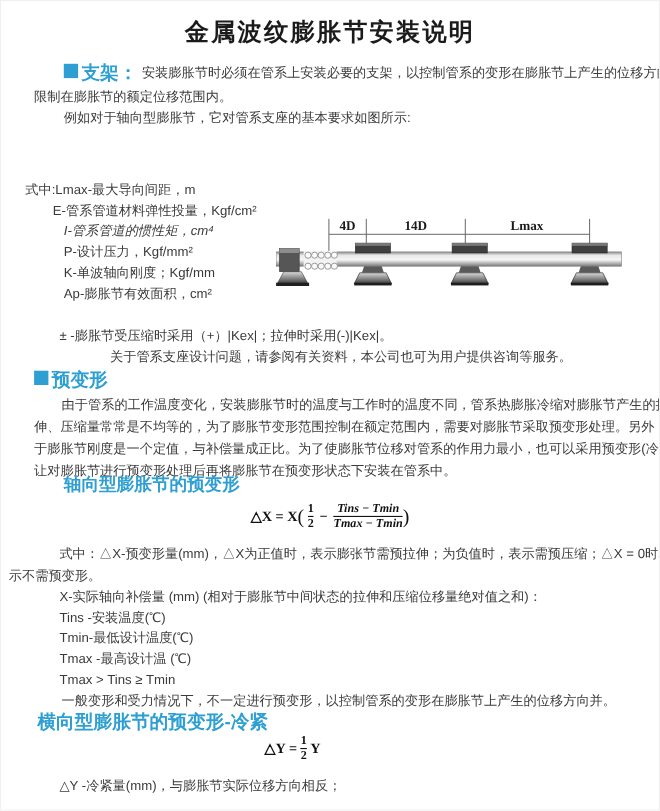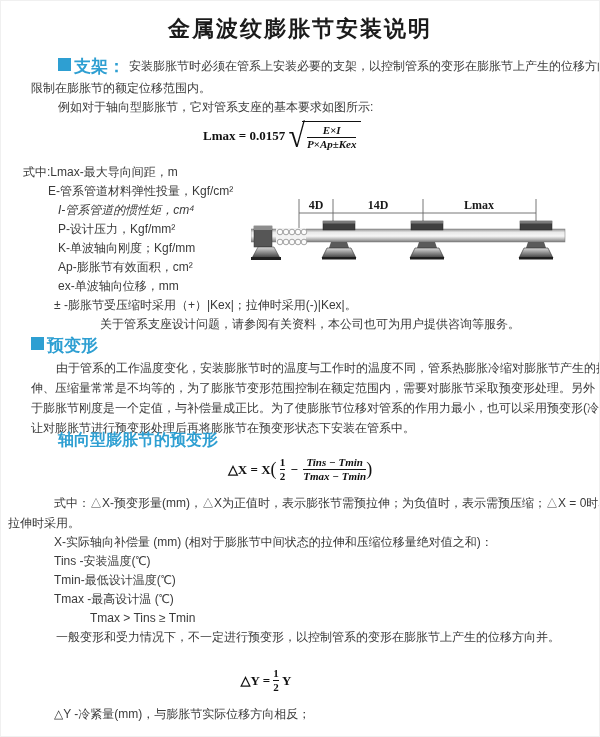--- a/index.html
+++ b/index.html
@@ -77,40 +77,27 @@
 <div class="page">
 
   <div class="abs doc-title">金属波纹膨胀节安装说明</div>
 
   <div class="abs line" style="left:57px; top:56px;">
     <span class="bullet"></span><span class="sec-head">支架：</span><span>安装膨胀节时必须在管系上安装必要的支架，以控制管系的变形在膨胀节上产生的位移方向并</span>
   </div>
   <div class="abs line" style="left:30px; top:78px;">限制在膨胀节的额定位移范围内。</div>
   <div class="abs line" style="left:57px; top:97px;">例如对于轴向型膨胀节，它对管系支座的基本要求如图所示:</div>
 
-  <div class="abs formula" style="left:202px; top:120px;">
-    <span class="fx-pre">Lmax = 0.0157</span>
-    <span class="sqrt">
-      <span class="sqrt-sign">√</span>
-      <span class="radicand">
-        <span class="frac">
-          <span class="ital">E×I</span>
-          <span class="fden ital">P×Ap±Kex</span>
-        </span>
-      </span>
-    </span>
-  </div>
 
   <div class="abs line" style="left:22px; top:162px;">式中:Lmax-最大导向间距，m</div>
   <div class="abs line" style="left:47px; top:181px;">E-管系管道材料弹性投量，Kgf/cm²</div>
   <div class="abs line" style="left:57px; top:200px;font-style:italic;">I-管系管道的惯性矩，cm⁴</div>
   <div class="abs line" style="left:57px; top:219px;">P-设计压力，Kgf/mm²</div>
   <div class="abs line" style="left:57px; top:238px;">K-单波轴向刚度；Kgf/mm</div>
   <div class="abs line" style="left:57px; top:257px;">Ap-膨胀节有效面积，cm²</div>
-  <div class="abs line" style="left:57px; top:276px;">ex-单波轴向位移，mm</div>
   <div class="abs line" style="left:53px; top:295px;">± -膨胀节受压缩时采用（+）|Kex|；拉伸时采用(-)|Kex|。</div>
   <div class="abs line" style="left:55px; top:314px;margin-left:44px;">关于管系支座设计问题，请参阅有关资料，本公司也可为用户提供咨询等服务。</div>
 
   <svg class="abs" style="left:250px; top:190px;" width="350" height="100" viewBox="0 0 350 100">
     <defs>
       <linearGradient id="pipeG" x1="0" y1="0" x2="0" y2="1">
         <stop offset="0" stop-color="#8f8f8f"></stop>
         <stop offset="0.25" stop-color="#e9e9e9"></stop>
         <stop offset="0.55" stop-color="#f6f6f6"></stop>
         <stop offset="0.8" stop-color="#b3b3b3"></stop>
@@ -200,28 +187,29 @@
       <span class="fden">2</span>
     </span>
     <span class="op">−</span>
     <span class="frac">
       <span class="ital">Tins − Tmin</span>
       <span class="fden ital">Tmax − Tmin</span>
     </span><span class="paren">)</span>
   </div>
 
   <div class="abs line" style="left:53px; top:493px;">式中：△X-预变形量(mm)，△X为正值时，表示膨张节需预拉伸；为负值时，表示需预压缩；△X = 0时表</div>
-  <div class="abs line" style="left:7px;  top:513px;">拉伸时采用。</div>
+  <div class="abs line" style="left:7px;  top:513px;">示不需预变形。</div>
   <div class="abs line" style="left:53px; top:532px;">X-实际轴向补偿量 (mm) (相对于膨胀节中间状态的拉伸和压缩位移量绝对值之和)：</div>
   <div class="abs line" style="left:53px; top:551px;">Tins -安装温度(℃)</div>
   <div class="abs line" style="left:53px; top:570px;">Tmin-最低设计温度(℃)</div>
   <div class="abs line" style="left:53px; top:589px;">Tmax -最高设计温 (℃)</div>
-  <div class="abs line" style="left:53px; top:608px;margin-left:36px;">Tmax &gt; Tins ≥ Tmin</div>
+  <div class="abs line" style="left:53px; top:608px;">Tmax &gt; Tins ≥ Tmin</div>
   <div class="abs line" style="left:55px; top:627px;">一般变形和受力情况下，不一定进行预变形，以控制管系的变形在膨胀节上产生的位移方向并。</div>
 
+  <div class="abs sub-head" style="left:33px; top:644px; font-size:17px;">横向型膨胀节的预变形-冷紧</div>
 
   <div class="abs formula" style="left:0; width:530px; text-align:center; top:666px;">
     <span class="fx-pre">△Y =</span>
     <span class="frac">
       <span>1</span>
       <span class="fden">2</span>
     </span>
     <span class="fx-pre">Y</span>
   </div>
 

